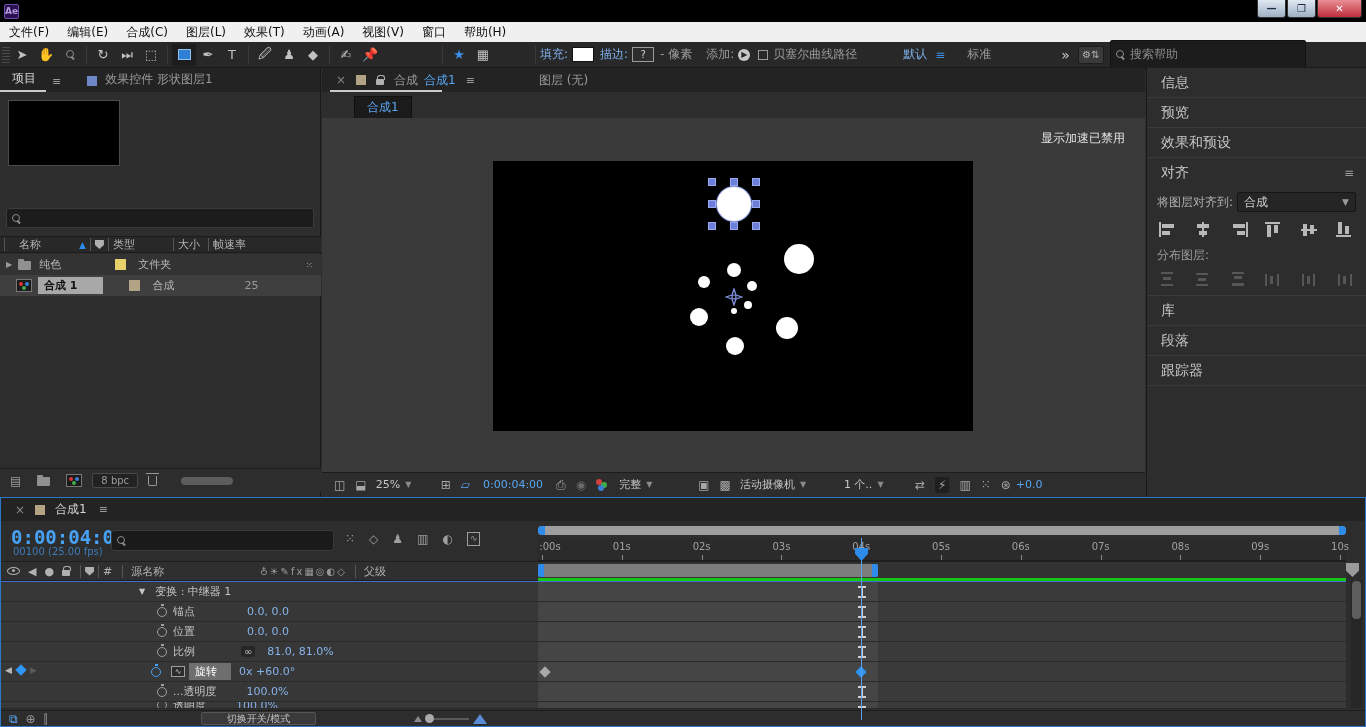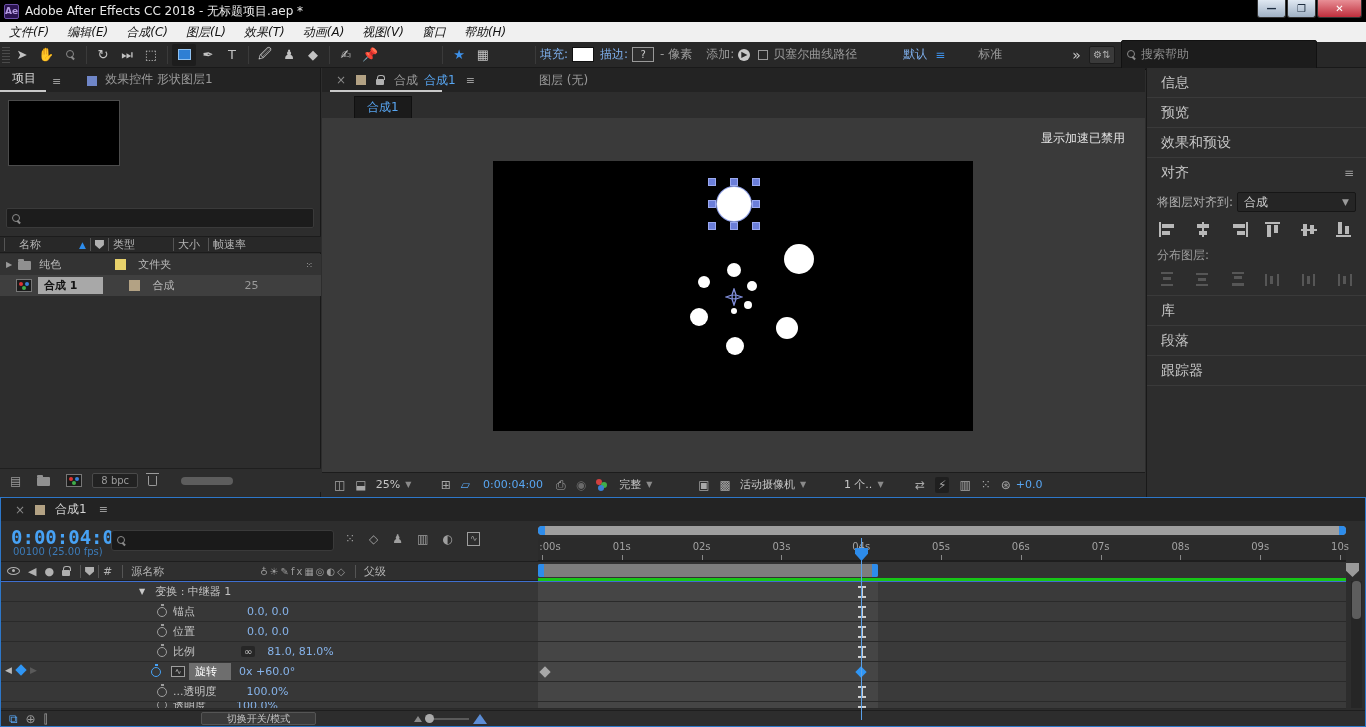--- a/index.html
+++ b/index.html
@@ -12,21 +12,21 @@
     display:flex; align-items:center; color:#e8e8e8; font-size:12px; }
   #app-icon { width:15px; height:15px; margin:0 6px 0 4px; background:#2a1350; border:1px solid #6c50a8;
     color:#b49ae0; font-size:9px; font-weight:bold; display:flex; align-items:center; justify-content:center; border-radius:2px;}
   .winbtns { margin-left:auto; display:flex; height:18px; margin-top:-4px; }
   .winbtn { width:29px; height:18px; border:1px solid #333; border-top:none;
     background:linear-gradient(#dfe8f2,#9fb0c4); color:#1c2c3f; font-size:10px; font-weight:bold;
     display:flex; align-items:center; justify-content:center; border-radius:0 0 3px 3px; margin-right:1px;}
   .winbtn.close { width:45px; background:linear-gradient(#e88f96,#bf2e3c); color:#fff; margin-right:4px;}
 
   #menubar { position:absolute; left:0; top:22px; width:1366px; height:20px; background:#f0f0f0;
-    display:flex; align-items:center; color:#111;font-style:italic; }
+    display:flex; align-items:center; color:#111; }
   #menubar span { padding:0 9px; }
 
   
   #toolbar { position:absolute; left:0; top:42px; width:1366px; height:26px; background:#282828;
     border-bottom:1px solid #191919; display:flex; align-items:center; color:#b8b8b8; }
   .grip { width:8px; height:20px; margin-left:2px;
     background:repeating-linear-gradient(#282828 0 2px,#4a4a4a 2px 3px); }
   .tool { width:24px; height:22px; display:flex; align-items:center; justify-content:center;
     font-size:13px; color:#c2c2c2; }
   .tool.active { background:#1d1d1d; border-radius:2px; }
@@ -201,21 +201,20 @@
   .zoom-track { position:absolute; left:428px; top:7px; width:40px; height:2px; background:#5a5a5a; }
   .zoom-knob { position:absolute; left:424px; top:3px; width:9px; height:9px; border-radius:50%; background:#aaa; }
   .mountain-b { position:absolute; left:472px; top:3px; width:0; height:0; border-left:7px solid transparent;
     border-right:7px solid transparent; border-bottom:10px solid #5b8dd6; }
 </style>
 </head>
 <body>
 
 <div id="titlebar">
   <div id="app-icon">Ae</div>
-  <span>Adobe After Effects CC 2018 - 无标题项目.aep *</span>
   <div class="winbtns">
     <div class="winbtn">—</div>
     <div class="winbtn">❐</div>
     <div class="winbtn close">✕</div>
   </div>
 </div>
 
 <div id="menubar">
   <span>文件(F)</span>
   <span>编辑(E)</span>
@@ -262,21 +261,21 @@
   <div class="swatch-stroke">
       <span>?</span>
     </div>
   <span class="tb-dim">- 像素</span>
   <span class="tb-dim" style="margin-left:14px">添加:</span>
   <div class="circle-play">▶</div>
   <div class="checkbox"></div>
   <span class="tb-dim">贝塞尔曲线路径</span>
   <span class="tb-label" style="margin-left:46px">默认</span>
   <span class="bluebox" style="margin-left:8px">≡</span>
-  <span class="tb-dim" style="margin-left:33px">标准</span>
+  <span class="tb-dim" style="margin-left:22px">标准</span>
   <span style="margin-left:70px;color:#c8c8c8;font-size:14px">»</span>
   <div class="gearbox">⚙⇅</div>
   <div id="ws-search">
     <span class="lens"></span>
     <span>搜索帮助</span>
   </div>
 </div>
 
 <div id="project">
   <div class="tabbar">

